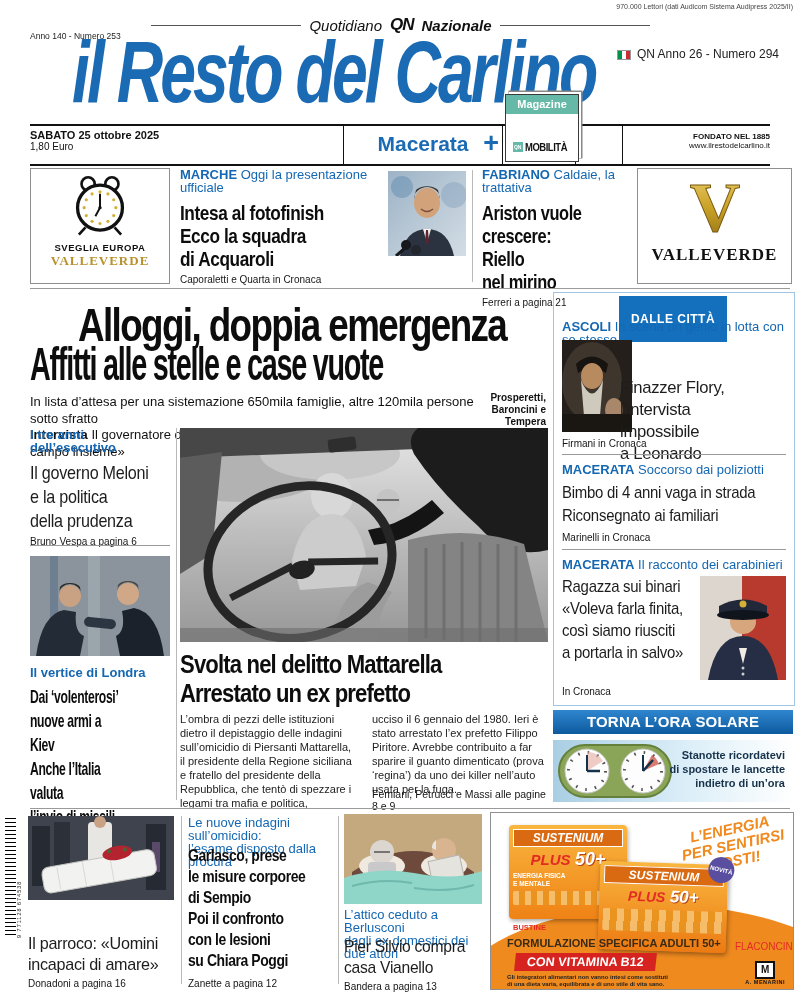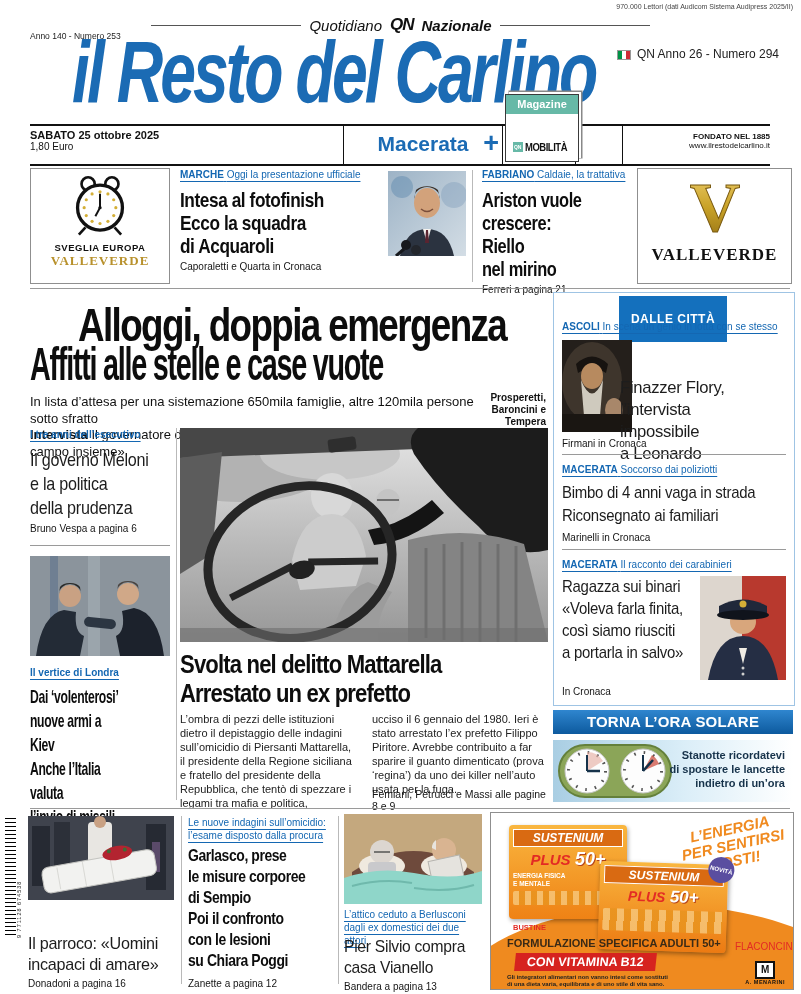--- a/index.html
+++ b/index.html
@@ -4,21 +4,21 @@
 <style>
   html,body{margin:0;padding:0;background:#fff;}
   .page{position:relative;width:801px;height:994px;background:#fff;overflow:hidden;
         font-family:"Liberation Sans",sans-serif;color:#111;}
   .abs{position:absolute;}
   .pre{white-space:pre-line;}
   .cx{transform-origin:left top;display:inline-block;}
   .rule{height:1px;background:#555;}
   .vline{position:absolute;width:1px;background:#b9b9b9;}
   .hline{position:absolute;height:1px;background:#9a9a9a;}
-  .kicker{color:#1467b2;font-size:10px;line-height:13px;text-decoration:underline;
+  .kicker{color:#1467b2;font-size:13px;line-height:13px;
           text-underline-offset:3px;}
   .kicker .tag{font-weight:800;}
   .hl-b{font-weight:800;color:#0d0d0d;letter-spacing:-0.5px;}
   .hl-l{font-weight:400;color:#1d1d1d;letter-spacing:-0.3px;}
   .byline{font-size:10px;font-weight:400;color:#151515;}
   .body-txt{font-size:11px;line-height:14px;color:#222;}
   .adbox{border:1px solid #8f8f8f;background:#fff;}
   .badge{display:inline-block;background:#1470bd;color:#fff;font-size:12px;font-weight:800;
          padding:16px 12px;letter-spacing:0.5px;}
   .banner{background:linear-gradient(180deg,#2f86cf,#0d5a9e);color:#fff;font-weight:800;

